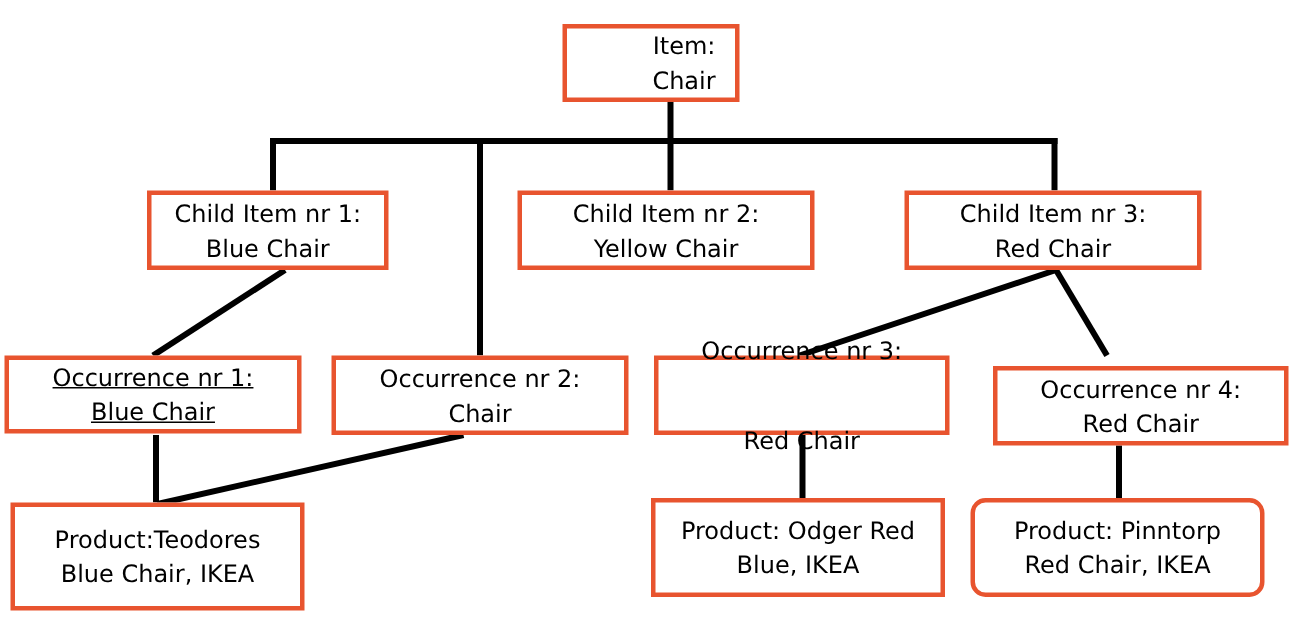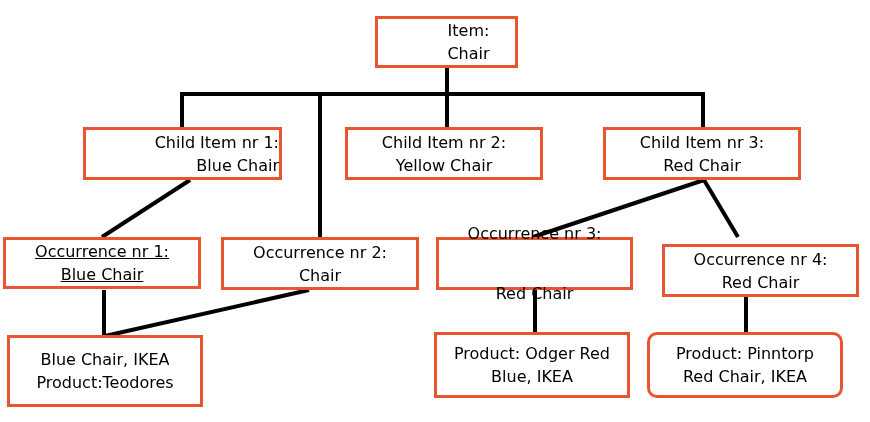--- a/index.html
+++ b/index.html
@@ -31,22 +31,22 @@
     flex-direction: column;
     align-items: center;
     justify-content: center;
     text-align: center;
     color: #000000;
     font-size: 16px;
     line-height: 23px;
     white-space: nowrap;
   }
   
-  #node-item   { left: 375px; top: 16px;  width: 143px; height: 52px; padding-left: 44px; }
-  #node-child1 { left: 83px;  top: 127px; width: 199px; height: 53px; align-items: flex-end; }
+  #node-item   { left: 375px; top: 16px;  width: 118px; height: 52px; padding-left: 44px; }
+  #node-child1 { left: 98px;  top: 127px; width: 161px; height: 53px; }
   #node-child2 { left: 345px; top: 127px; width: 198px; height: 53px; text-align: right; }
   #node-child3 { left: 603px; top: 127px; width: 198px; height: 53px; }
   #node-occ1   { left: 3px;   top: 237px; width: 198px; height: 52px; text-decoration: underline; }
   #node-occ2   { left: 221px; top: 237px; width: 198px; height: 53px; }
   #node-occ3   { left: 436px; top: 237px; width: 197px; height: 53px; gap: 37px; }
   #node-occ4   { left: 646px; top: 244px; width: 197px; height: 53px; margin-left: 16px; }
   #node-prod1  { left: 7px;   top: 335px; width: 196px; height: 72px; }
   #node-prod2  { left: 434px; top: 332px; width: 196px; height: 66px; }
   #node-prod3  { left: 647px; top: 332px; width: 196px; height: 66px; border-radius: 10px; }
 </style>
@@ -116,22 +116,22 @@
     <span>Occurrence nr 3:</span>
     <span>Red Chair</span>
   </div>
 
   <div class="node" id="node-occ4">
     <span>Occurrence nr 4:</span>
     <span>Red Chair</span>
   </div>
 
   <div class="node" id="node-prod1">
+    <span>Product:Teodores</span>
     <span>Blue Chair, IKEA</span>
-    <span>Product:Teodores</span>
   </div>
 
   <div class="node" id="node-prod2">
     <span>Product: Odger Red</span>
     <span>Blue, IKEA</span>
   </div>
 
   <div class="node" id="node-prod3">
     <span>Product: Pinntorp</span>
     <span>Red Chair, IKEA</span>

